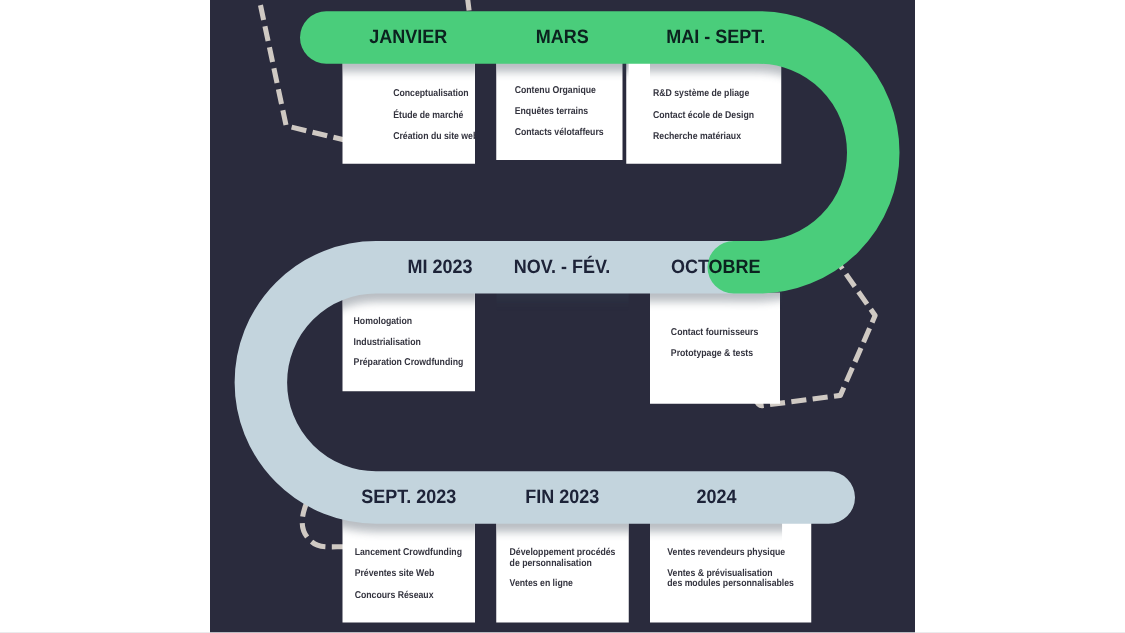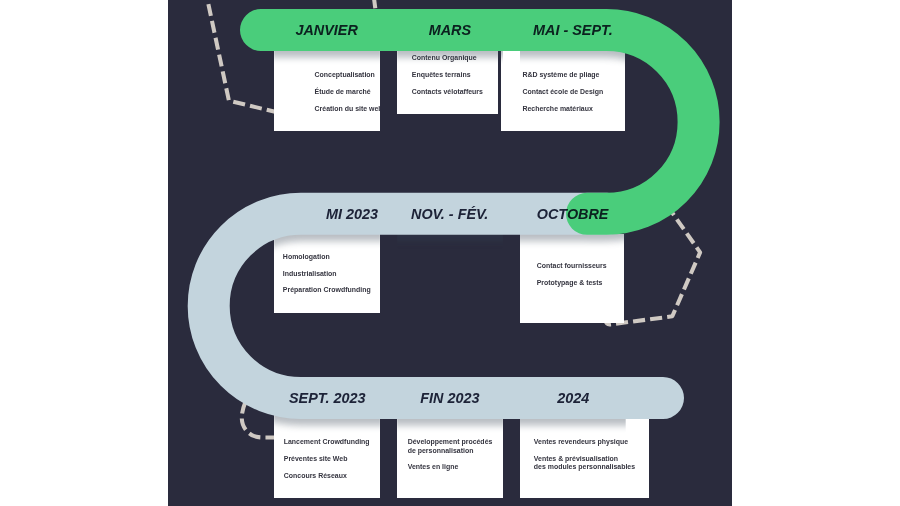--- a/index.html
+++ b/index.html
@@ -10,21 +10,21 @@
   #panel{position:absolute;left:168px;top:0;width:564px;height:506px;background:#2a2b3d;overflow:hidden;}
   .layer{position:absolute;left:0;top:0;width:564px;height:506px;}
   .card{position:absolute;background:#ffffff;overflow:hidden;}
   .card .body{position:absolute;left:0;right:0;text-align:center;}
   .card .tx{display:inline-block;text-align:left;transform:scaleX(0.882);}
   .card p{margin:0;font-size:7.9px;line-height:8.45px;font-weight:bold;color:#34343f;
      white-space:pre;}
   .card p + p{margin-top:8.45px;}
   .labels{position:absolute;left:0;top:0;width:564px;height:506px;mix-blend-mode:multiply;}
   .label{position:absolute;text-align:center;font-weight:bold;font-size:15.5px;
-     line-height:15.5px;color:#262a40;white-space:nowrap;font-style:italic;}
+     line-height:15.5px;color:#262a40;white-space:nowrap;}
   .label span{display:inline-block;transform:scaleX(0.928);}
 </style>
 </head>
 <body>
 
 <div id="stage">
  <div id="panel">
 
   <svg class="layer" id="dashes" viewBox="0 0 564 506">
     <g fill="none" stroke="#cfc9c3" stroke-width="4.05" stroke-dasharray="12.1 5.1" stroke-linecap="butt" stroke-linejoin="round">
@@ -35,21 +35,21 @@
     </g>
   </svg>
 
   <div class="card" style="left:106.2px;top:41px;width:105.7px;height:89.6px;">
     <div class="body" style="top:30.1px;padding-left:36px;"><div class="tx">
       <p>Conceptualisation</p>
       <p>Étude de marché</p>
       <p>Création du site web</p>
     </div></div>
   </div>
-  <div class="card" style="left:229.2px;top:24px;width:101px;height:89.6px;">
+  <div class="card" style="left:229.2px;top:38px;width:101px;height:89.6px;">
     <div class="body" style="top:30.1px;"><div class="tx">
       <p>Contenu Organique</p>
       <p>Enquêtes terrains</p>
       <p>Contacts vélotaffeurs</p>
     </div></div>
   </div>
   <div class="card" style="left:333px;top:41px;width:95px;height:89.6px;padding-left:29px;">
     <div class="body" style="top:30.1px;"><div class="tx">
       <p>R&amp;D système de pliage</p>
       <p>Contact école de Design</p>

